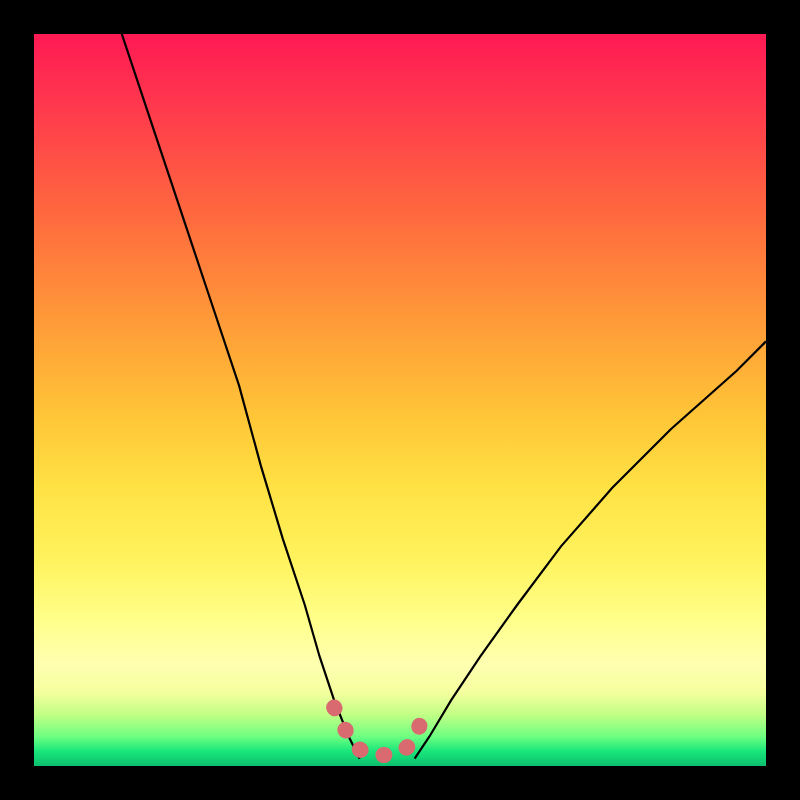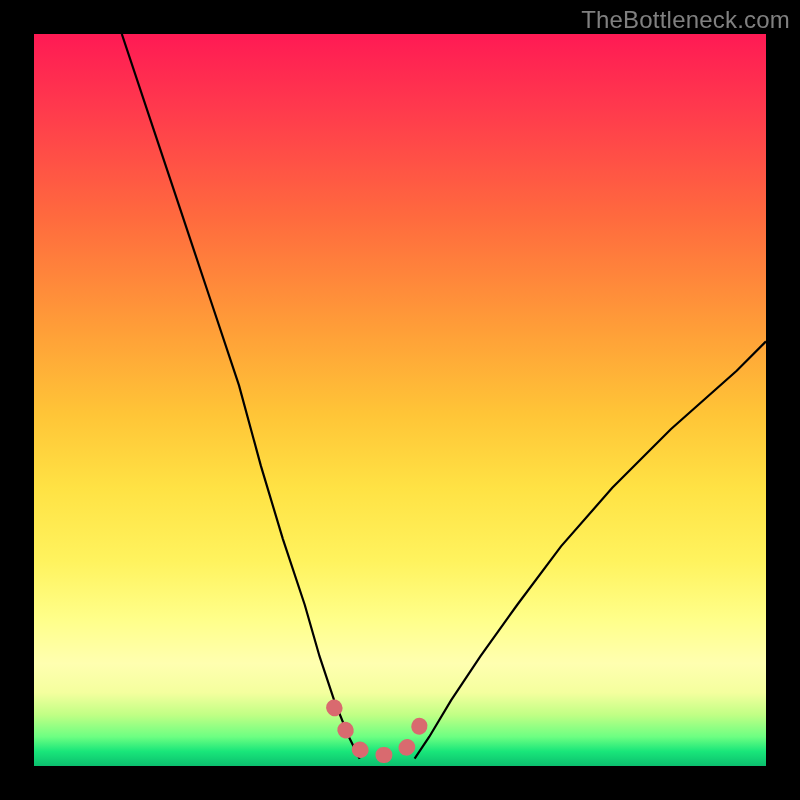--- a/index.html
+++ b/index.html
@@ -58,21 +58,20 @@
     top: 0;
     left: 0;
     width: 732px;
     height: 732px;
   }
 </style>
 </head>
 <body>
 
 <div class="frame">
-  <div class="watermark">TheBottleneck.com</div>
 
   <div class="plot">
     <svg class="overlay" viewBox="0 0 732 732" preserveAspectRatio="none">
       <path d="M87.8 0.0 L117.1 87.8 L146.4 175.7 L175.7 263.5 L205.0 351.4 L226.9 431.9 L248.9 505.1 L270.8 571.0 L285.5 622.2 L300.1 666.1 L314.8 702.7 L325.7 724.7" fill="none" stroke="#000000" stroke-width="2.2" id="path-left"></path>
       <path d="M380.6 724.7 L395.3 702.7 L417.2 666.1 L446.5 622.2 L483.1 571.0 L527.0 512.4 L578.3 453.8 L636.8 395.3 L702.7 336.7 L732.0 307.4" fill="none" stroke="#000000" stroke-width="2.2" id="path-right"></path>
       <path d="M300.1 673.4 L311.1 695.4 L322.1 713.7 L336.7 721.0 L351.4 721.0 L366.0 718.8 L377.0 710.0 L384.3 695.4 L391.6 673.4" fill="none" stroke="#d96a6f" stroke-width="16" stroke-linecap="round" stroke-linejoin="round" stroke-dasharray="1 24" id="path-valley"></path>
     </svg>
   </div>
 </div>
 

